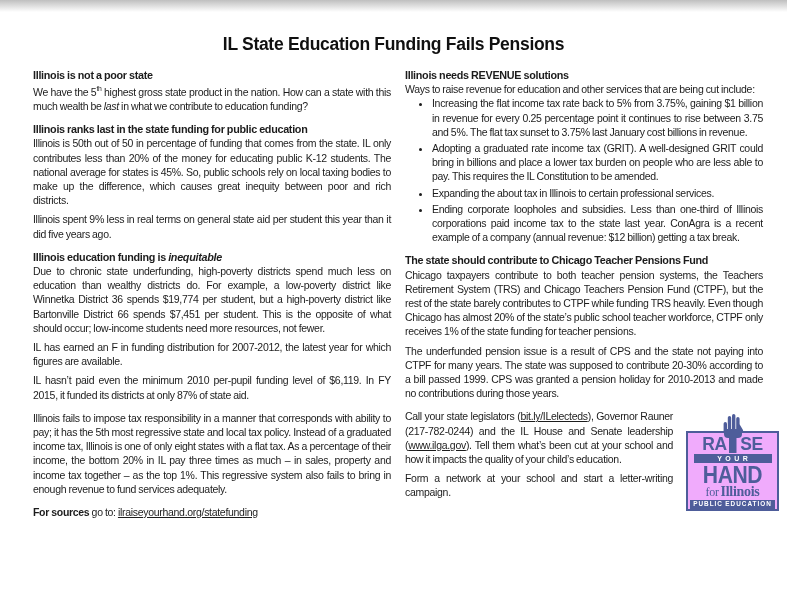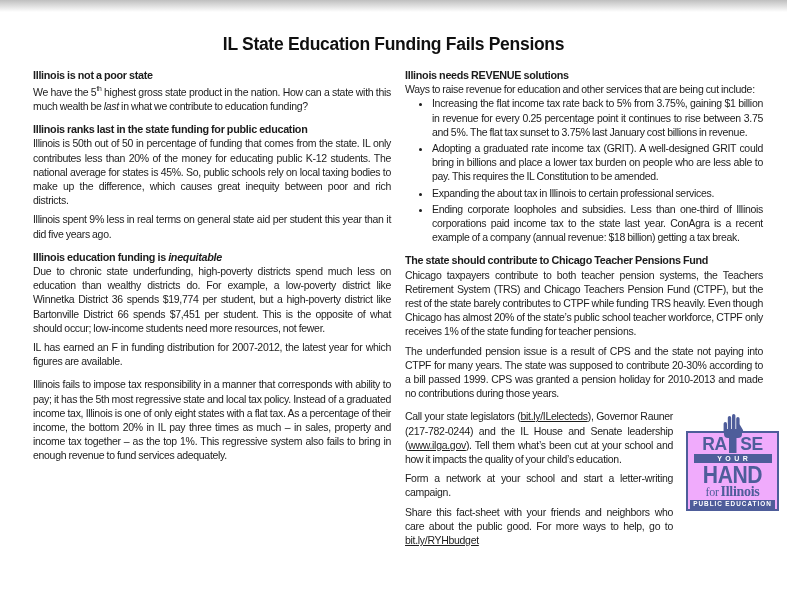--- a/index.html
+++ b/index.html
@@ -78,50 +78,51 @@
     <div class="section">
       <div class="heading">Illinois ranks last in the state funding for public education</div>
       <p>Illinois is 50th out of 50 in percentage of funding that comes from the state. IL only contributes less than 20% of the money for educating public K-12 students. The national average for states is 45%. So, public schools rely on local taxing bodies to make up the difference, which causes great inequity between poor and rich districts.</p>
       <p>Illinois spent 9% less in real terms on general state aid per student this year than it did five years ago.</p>
     </div>
 
     <div class="section">
       <div class="heading"><span>Illinois education funding is </span><span style="font-style: italic;">inequitable</span></div>
       <p>Due to chronic state underfunding, high-poverty districts spend much less on education than wealthy districts do. For example, a low-poverty district like Winnetka District 36 spends $19,774 per student, but a high-poverty district like Bartonville District 66 spends $7,451 per student. This is the opposite of what should occur; low-income students need more resources, not fewer.</p>
       <p>IL has earned an F in funding distribution for 2007-2012, the latest year for which figures are available.</p>
+      <p>IL hasn’t paid even the minimum 2010 per-pupil funding level of $6,119. In FY 2015, it funded its districts at only 87% of state aid.</p>
     </div>
 
     <div class="section">
       <p>Illinois fails to impose tax responsibility in a manner that corresponds with ability to pay; it has the 5th most regressive state and local tax policy. Instead of a graduated income tax, Illinois is one of only eight states with a flat tax. As a percentage of their income, the bottom 20% in IL pay three times as much – in sales, property and income tax together – as the top 1%.  This regressive system also fails to bring in enough revenue to fund services adequately.</p>
     </div>
 
+    <p><span style="font-weight: bold;">For sources</span><span> go to: </span><span style="text-decoration: underline;">ilraiseyourhand.org/statefunding</span></p>
   </div>
 
   <div class="col col-right">
     <div class="section">
       <div class="heading">Illinois needs REVENUE solutions</div>
       <p style="margin-bottom:0;">Ways to raise revenue for education and other services that are being cut include:</p>
       <ul class="bullets">
         <li>Increasing the flat income tax rate back to 5% from 3.75%, gaining $1 billion in revenue for every 0.25 percentage point it continues to rise between 3.75 and 5%. The flat tax sunset to 3.75% last January cost billions in revenue.</li>
         <li>Adopting a graduated rate income tax (GRIT). A well-designed GRIT could bring in billions and place a lower tax burden on people who are less able to pay. This requires the IL Constitution to be amended.</li>
         <li>Expanding the about tax in Illinois to certain professional services.</li>
-        <li>Ending corporate loopholes and subsidies. Less than one-third of Illinois corporations paid income tax to the state last year. ConAgra is a recent example of a company (annual revenue: $18 billion) getting a tax break.</li>
+        <li>Ending corporate loopholes and subsidies. Less than one-third of Illinois corporations paid income tax to the state last year. ConAgra is a recent example of a company (annual revenue: $12 billion) getting a tax break.</li>
       </ul>
     </div>
 
     <div class="section">
       <div class="heading">The state should contribute to Chicago Teacher Pensions Fund</div>
       <p>Chicago taxpayers contribute to both teacher pension systems, the Teachers Retirement System (TRS) and Chicago Teachers Pension Fund (CTPF), but the rest of the state barely contributes to CTPF while funding TRS heavily. Even though Chicago has almost 20% of the state’s public school teacher workforce, CTPF only receives 1% of the state funding for teacher pensions.</p>
       <p>The underfunded pension issue is a result of CPS and the state not paying into CTPF for many years. The state was supposed to contribute 20-30% according to a bill passed 1999. CPS was granted a pension holiday for 2010-2013 and made no contributions during those years.</p>
     </div>
 
     <div class="section s-what">
       <p class="narrow"><span>Call your state legislators (</span><span style="text-decoration: underline;">bit.ly/ILelecteds</span><span>), Governor Rauner (217-782-0244) and the IL House and Senate leadership (</span><span style="text-decoration: underline;">www.ilga.gov</span><span>). Tell them what’s been cut at your school and how it impacts the quality of your child’s education.</span></p>
       <p class="narrow">Form a network at your school and start a letter-writing campaign.</p>
-      <p class="narrow"><span>Share this fact-sheet with your friends and neighbors who care about the public good.  For more ways to help, go to </span><span style="text-decoration: underline;">bit.ly/RYHbudget</span></p>
 
       <div class="logo">
         <svg class="hand-icon" viewBox="0 0 26 40" xmlns="http://www.w3.org/2000/svg">
           <g fill="#4e5d9a">
             <rect x="3.6" y="9" width="3.4" height="12" rx="1.7"></rect>
             <rect x="7.8" y="3" width="3.4" height="17" rx="1.7"></rect>
             <rect x="12.0" y="1" width="3.4" height="19" rx="1.7"></rect>
             <rect x="16.2" y="4" width="3.4" height="16" rx="1.7"></rect>
             <rect x="18.4" y="11" width="3.4" height="9" rx="1.7" transform="rotate(-30 20.1 15.5)"></rect>
             <path d="M4 16 h18 v5 q0 4 -4 4 h-10 q-4 0 -4 -4 z"></path>

